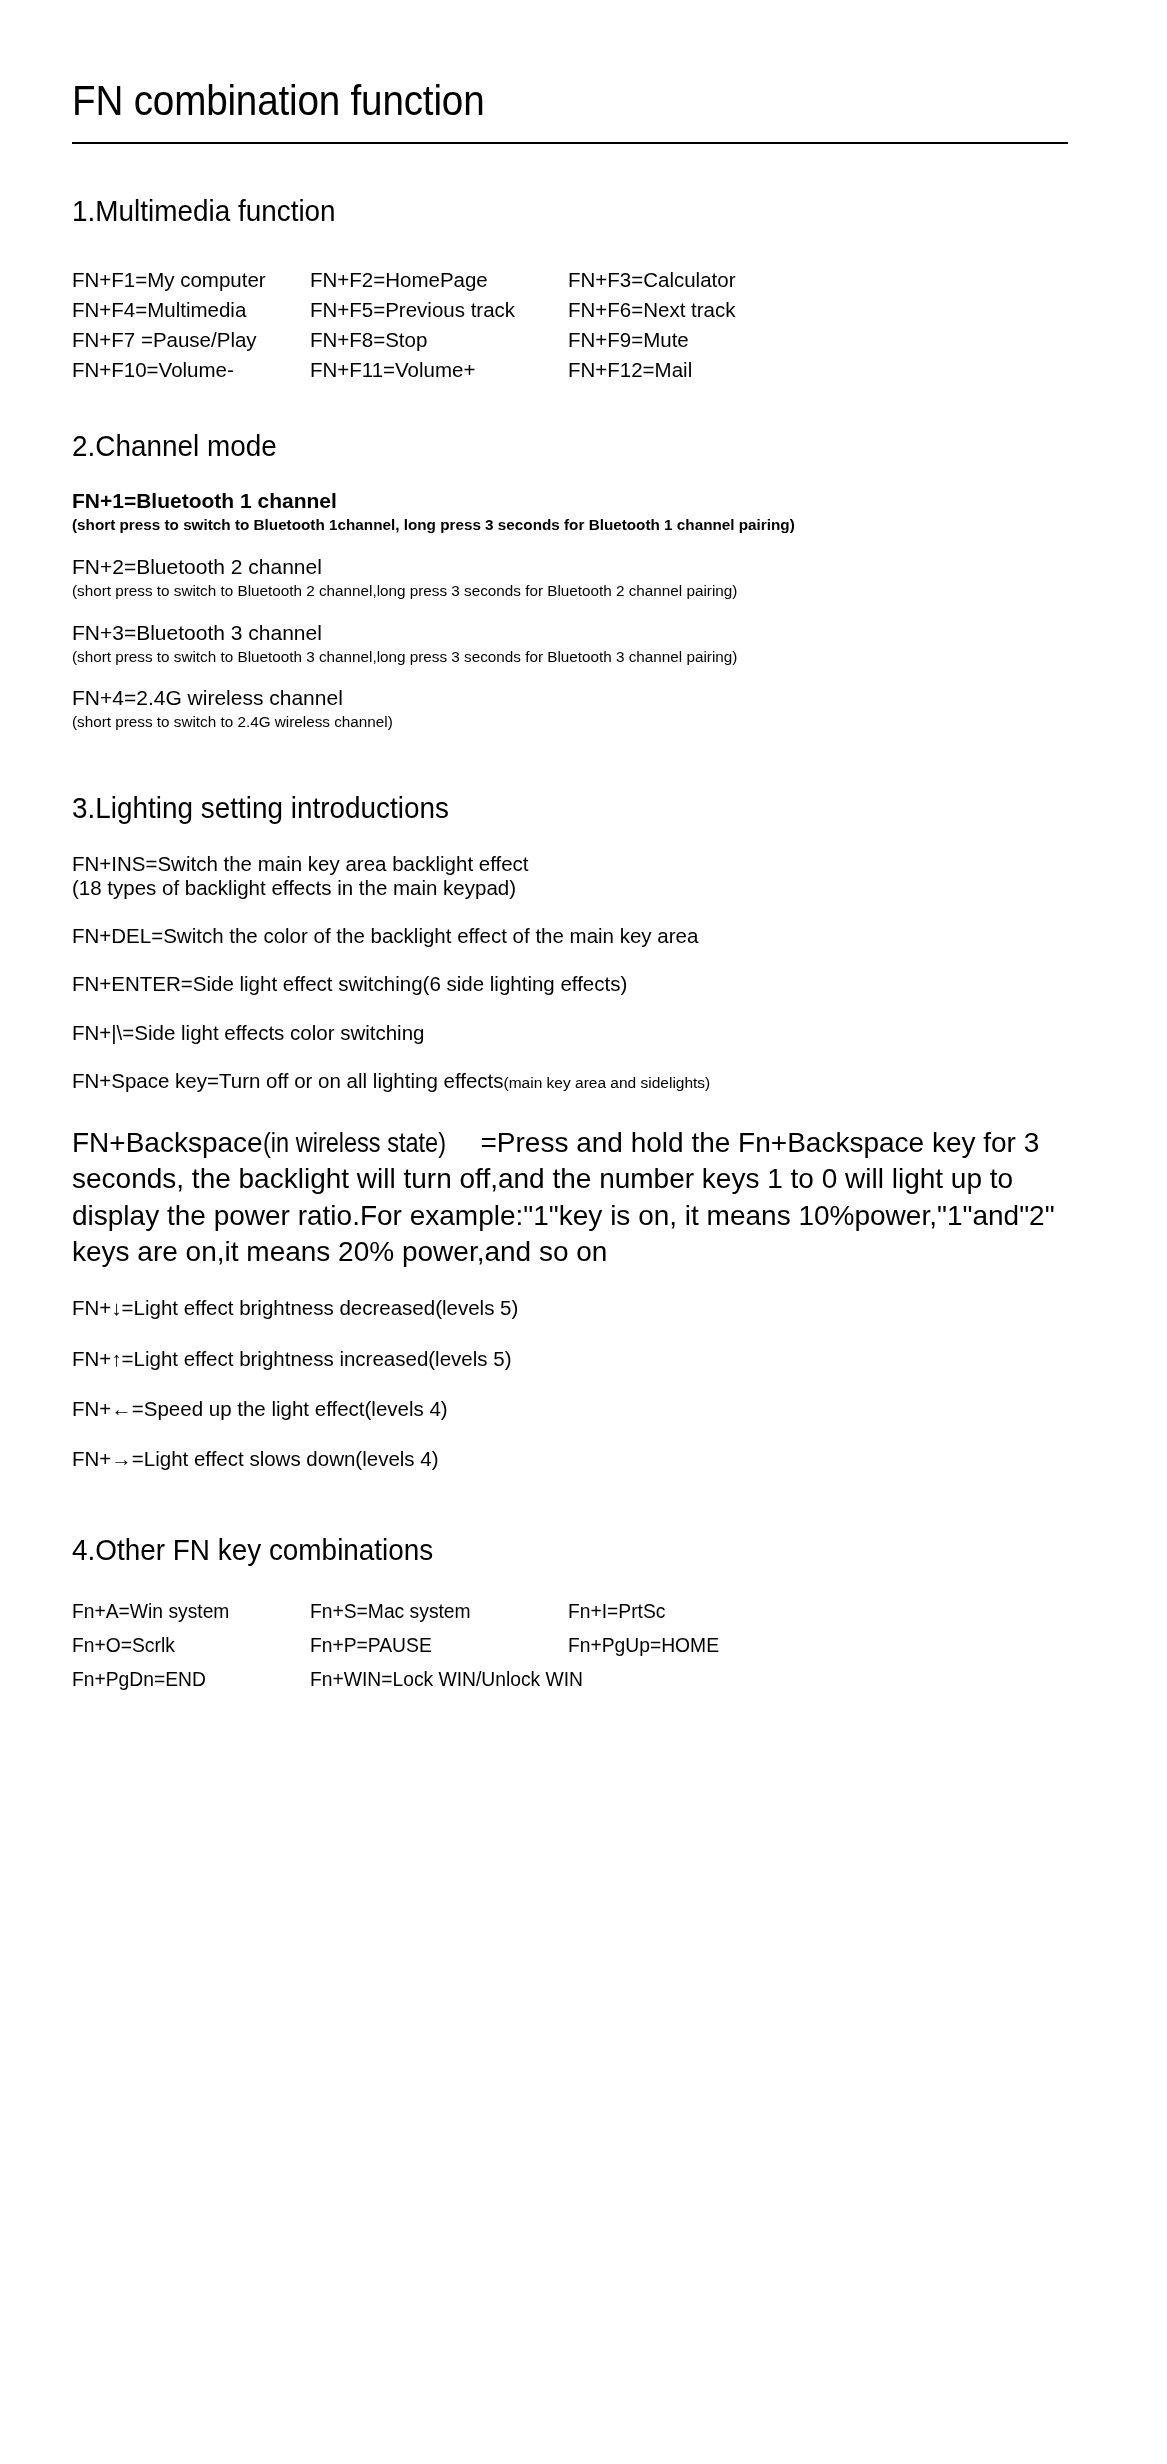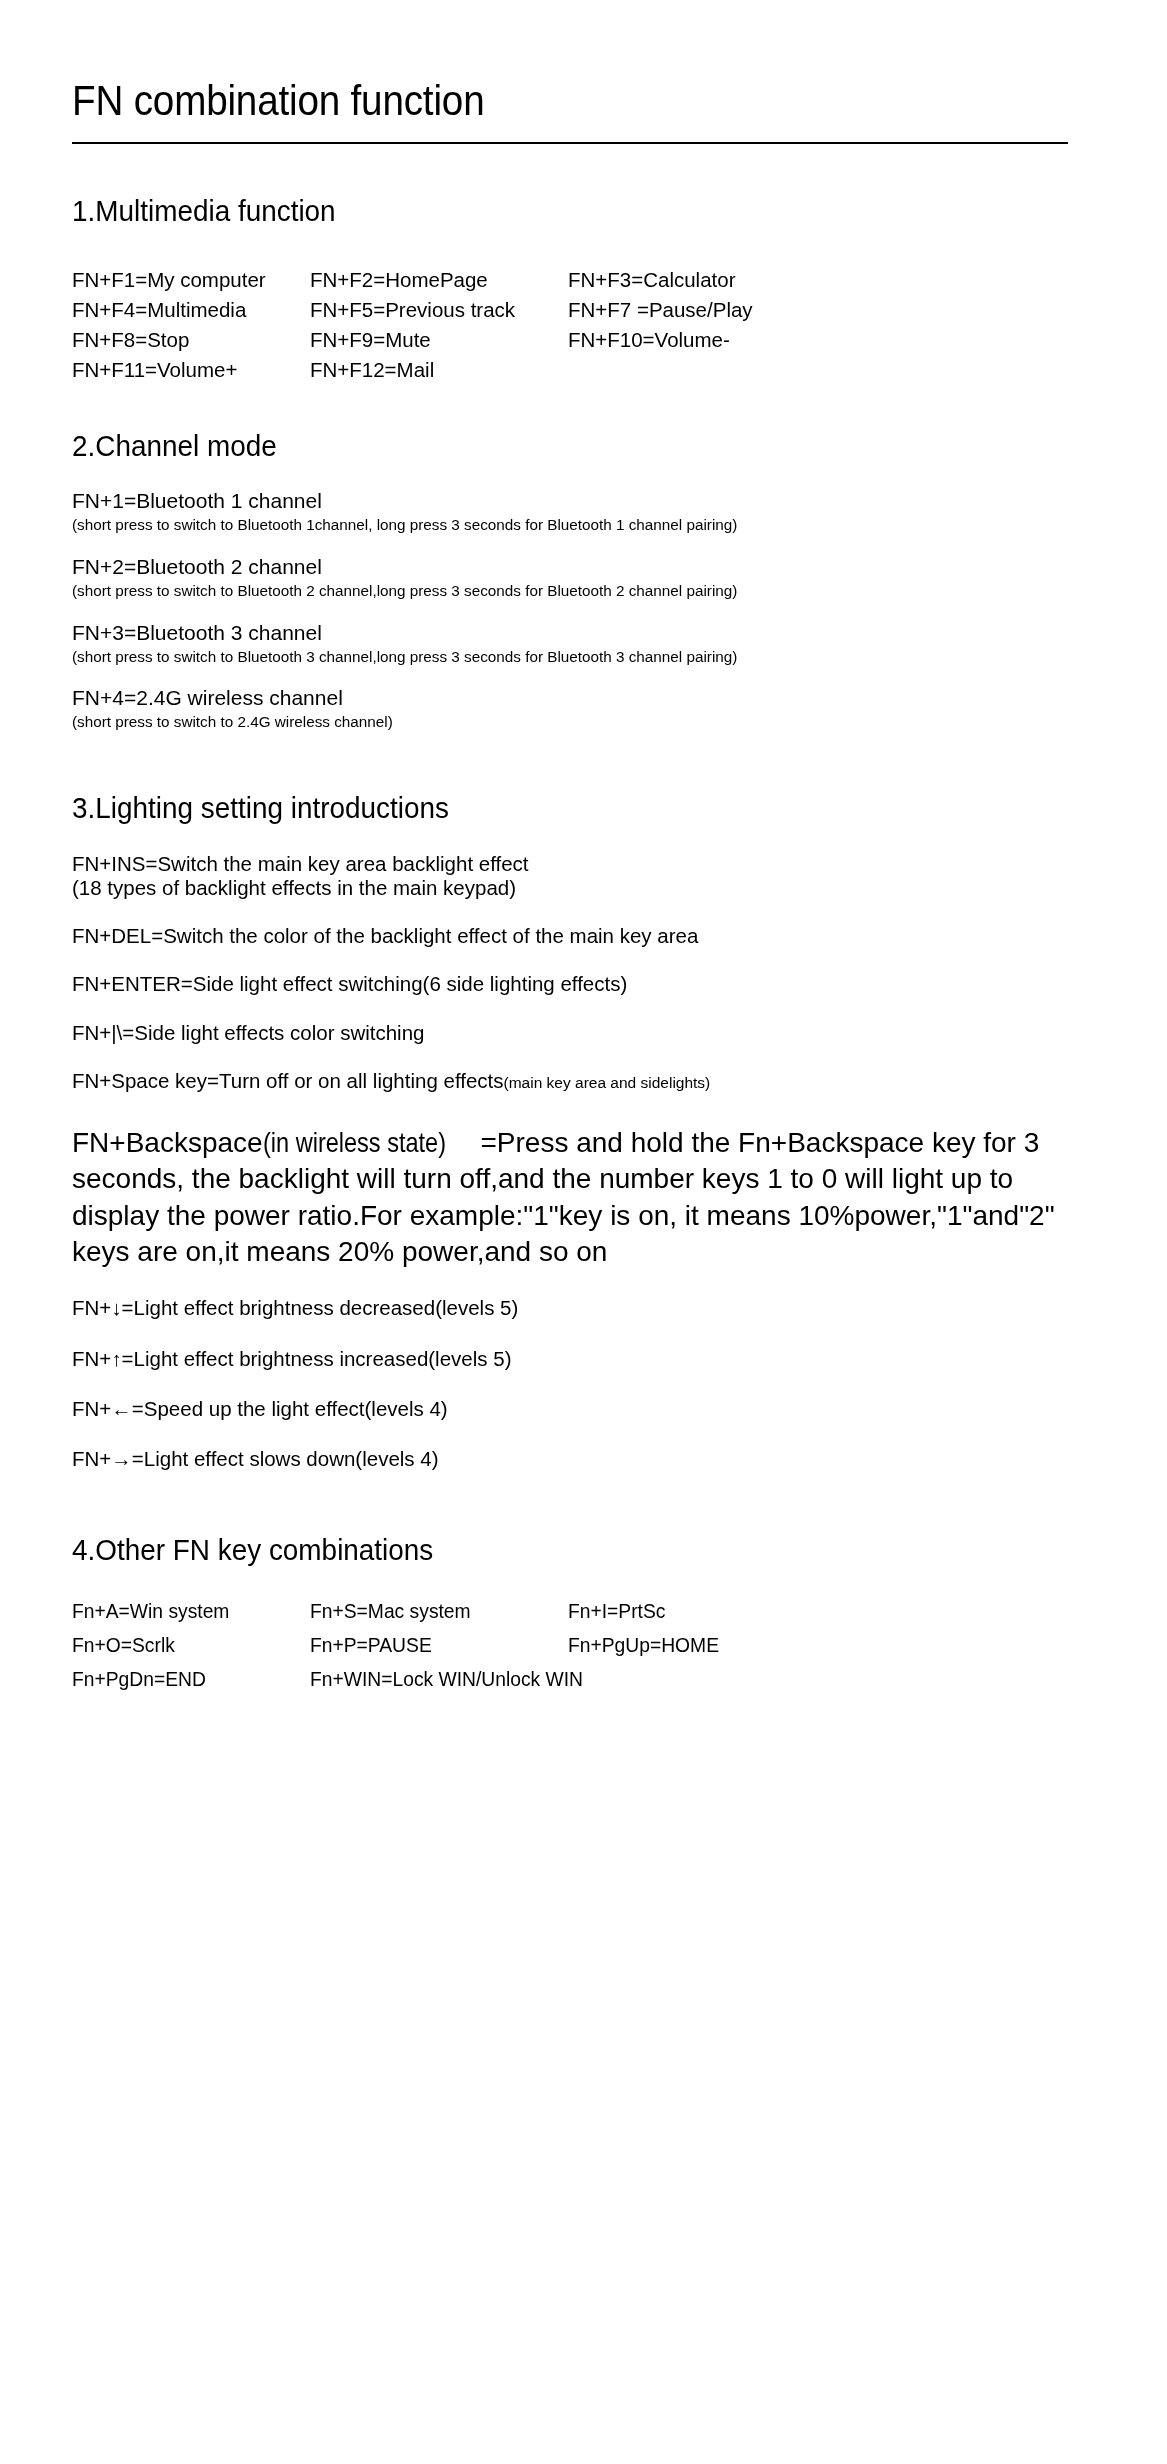--- a/index.html
+++ b/index.html
@@ -67,21 +67,21 @@
   .sec4-grid { margin-top: 26px; }
   .sec4-grid .cell { height: 34px; line-height: 34px; }
   .cell {
     font-size: 20.5px;
     white-space: nowrap;
   }
   .cell.narrow { transform: scaleX(0.94); transform-origin: left center; }
 
   
   .channel-block { margin-top: 18px; }
-  .channel-block.first { margin-top: 9px; }
+  .channel-block.first { margin-top: 9px; font-weight: bold; }
   .chan-main {
     font-size: 21px;
     line-height: 1.28;
     white-space: nowrap;
   }
   .chan-sub {
     font-size: 15.5px;
     line-height: 1.35;
     white-space: nowrap;
     transform: scaleX(0.985);
@@ -132,20 +132,21 @@
 
   <h2 class="section-heading sec1-heading">1.Multimedia function</h2>
 
   <div class="grid3 sec1-grid">
     <div class="cell">FN+F1=My computer</div>
     <div class="cell">FN+F2=HomePage</div>
     <div class="cell">FN+F3=Calculator</div>
 
     <div class="cell">FN+F4=Multimedia</div>
     <div class="cell">FN+F5=Previous track</div>
+    <div class="cell">FN+F6=Next track</div>
 
     <div class="cell">FN+F7 =Pause/Play</div>
     <div class="cell">FN+F8=Stop</div>
     <div class="cell">FN+F9=Mute</div>
 
     <div class="cell">FN+F10=Volume-</div>
     <div class="cell">FN+F11=Volume+</div>
     <div class="cell">FN+F12=Mail</div>
   </div>
 

